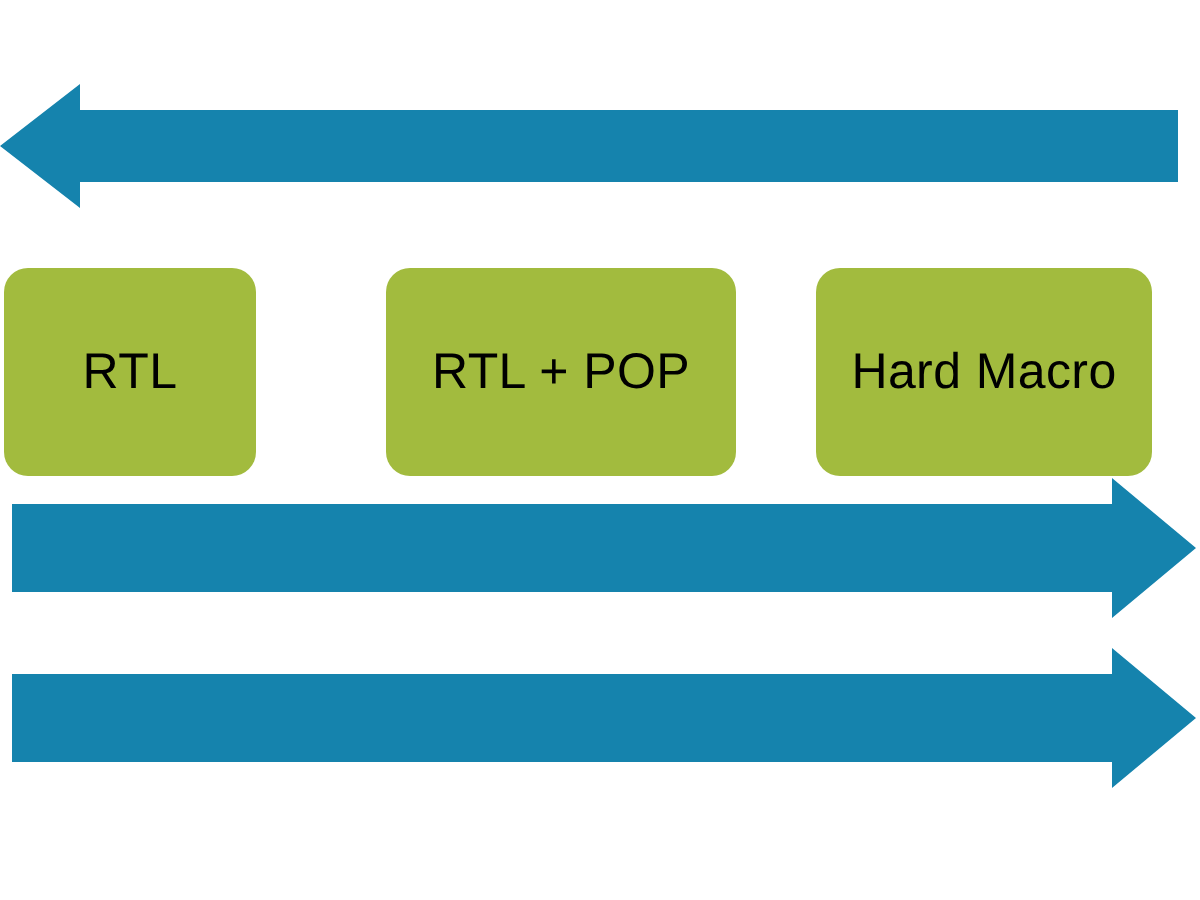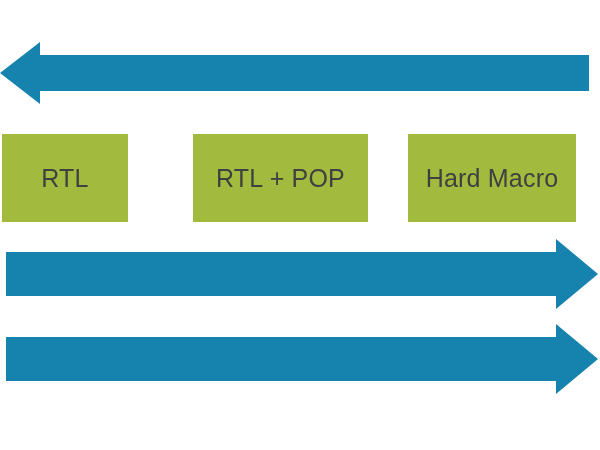--- a/index.html
+++ b/index.html
@@ -59,25 +59,26 @@
     height: 76px;
     top: 321px;
   }
 
   
   .stage-box {
     position: absolute;
     display: flex;
     align-items: center;
     justify-content: center;
-    color: #404040;
+    color: #000000;
     font-size: 25px;
     letter-spacing: 0.2px;
     top: 134px;
-    height: 88px;
+    height: 104px;
+    border-radius: 12px;
   }
   #stage-0 { left: 2px;   width: 126px; }
   #stage-1 { left: 193px; width: 175px; justify-content: center; }
   #stage-2 { left: 408px; width: 168px; }
 </style>
 </head>
 <body>
 
 <div id="canvas">
 

